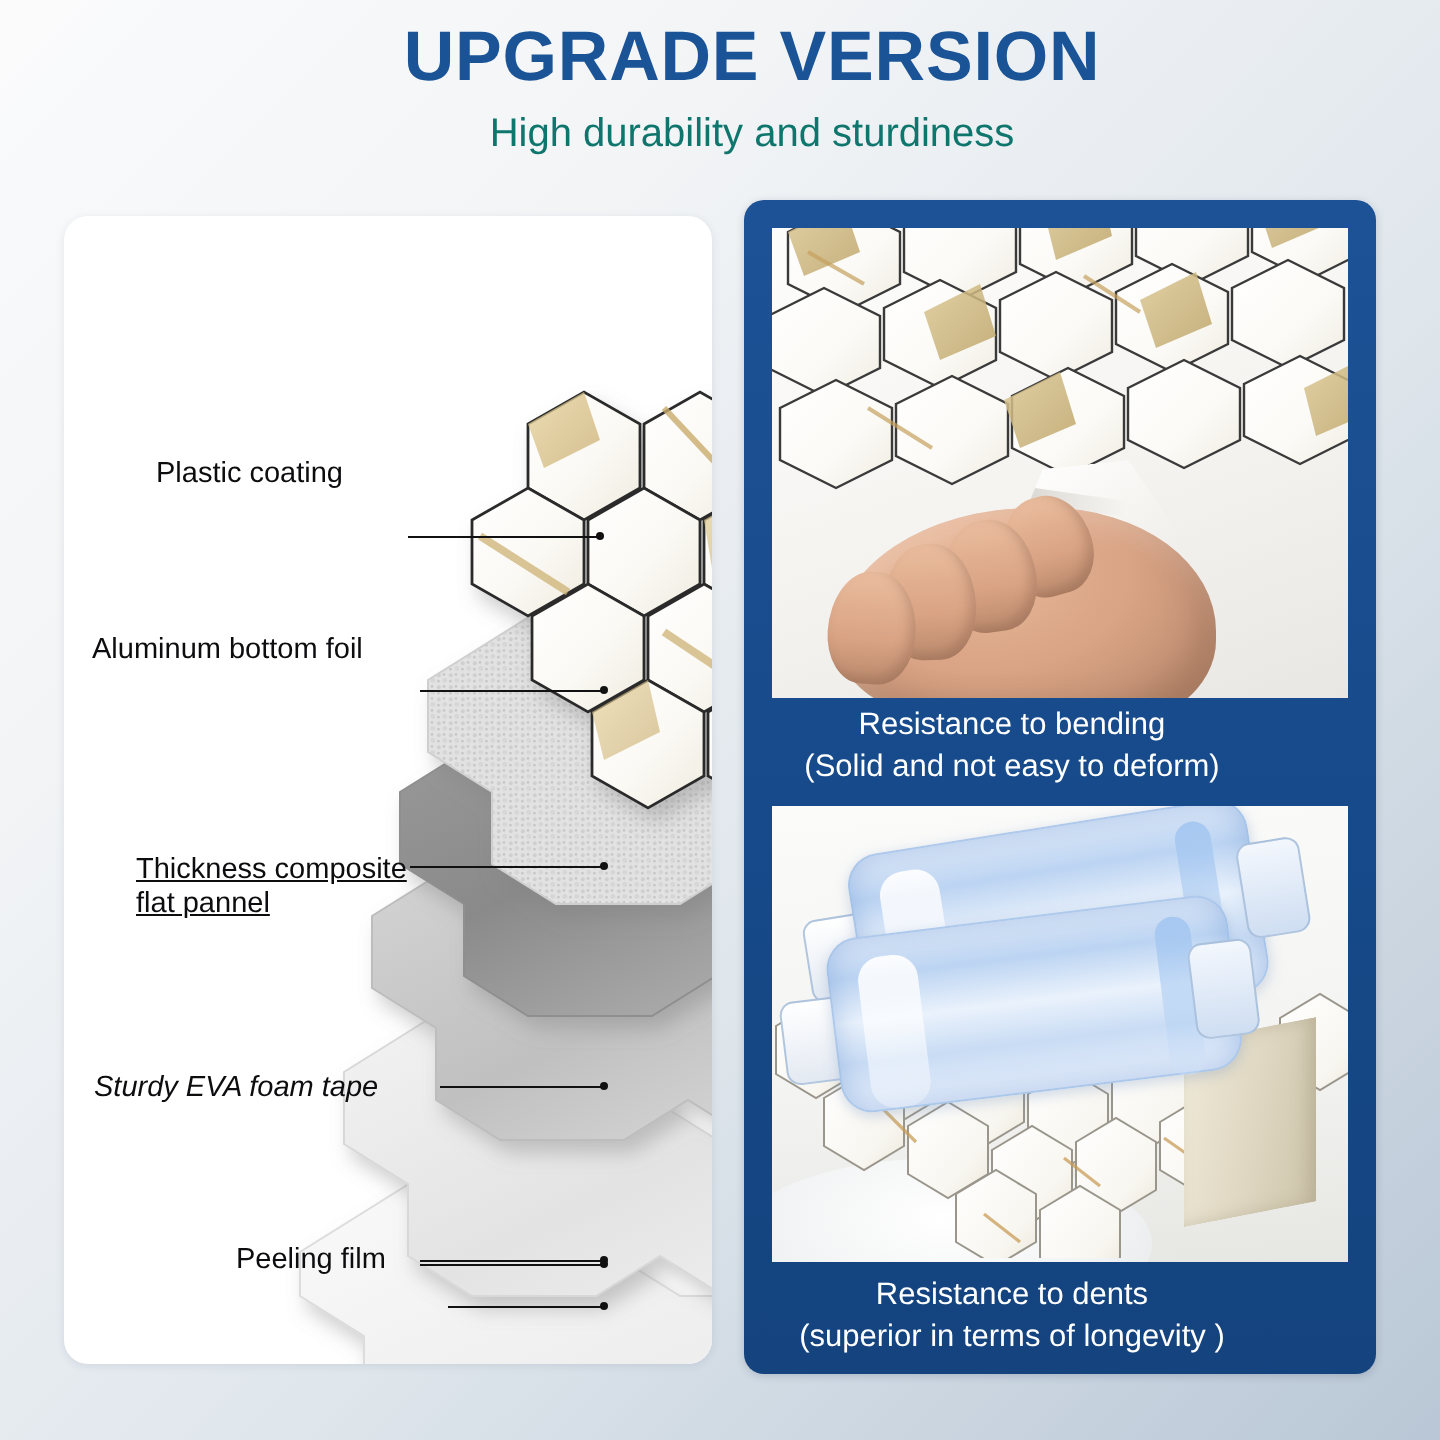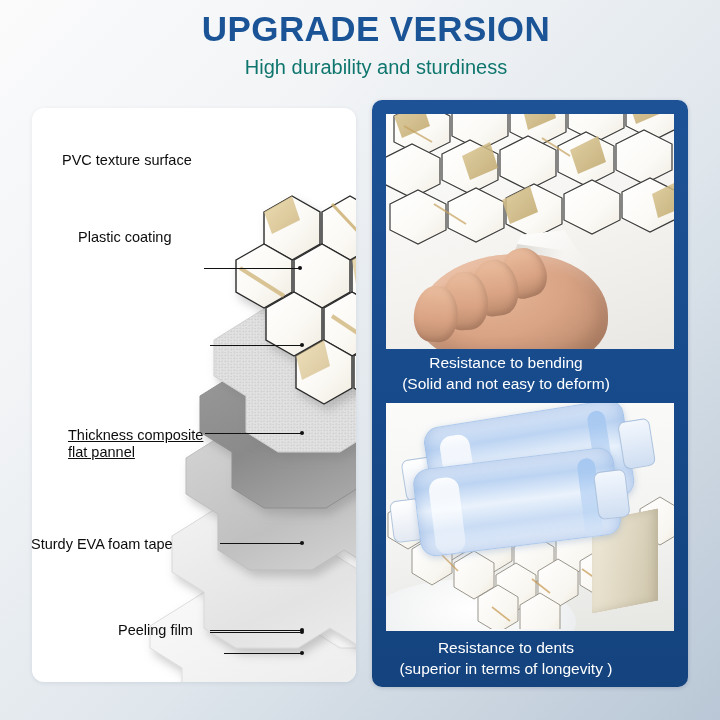--- a/index.html
+++ b/index.html
@@ -278,29 +278,29 @@
     <div class="leader" style="left:188px;top:435px;width:82px;"></div>
     <div class="leader-dot" style="left:268px;top:433px;"></div>
 
     <div class="leader" style="left:192px;top:545px;width:78px;"></div>
     <div class="leader-dot" style="left:268px;top:543px;"></div>
 
     <div class="leader" style="left:178px;top:524px;width:92px;"></div>
     <div class="leader-dot" style="left:268px;top:522px;"></div>
   </div>
 
-  <div class="label" style="left:62px;top:152px;">PVC texture surface</div>
 
   <div class="label" style="left:78px;top:229px;text-align:right;">Plastic coating</div>
 
+  <div class="label" style="left:46px;top:317px;">Aluminum bottom foil</div>
 
   <div class="label" style="left:68px;top:427px;text-decoration:underline;">Thickness composite
 flat pannel</div>
 
-  <div class="label" style="left:31px;top:536px;">Sturdy EVA foam tape</div>
+  <div class="label" style="left:47px;top:536px;font-style:italic;">Sturdy EVA foam tape</div>
 
   <div class="label" style="left:118px;top:622px;">Peeling film</div>
 
   <div class="leader" style="left:210px;top:630px;width:92px;"></div>
   <div class="leader-dot" style="left:300px;top:628px;"></div>
 
   <div class="right-card">
 
     <div class="photo-frame top">
       <div class="ph">

